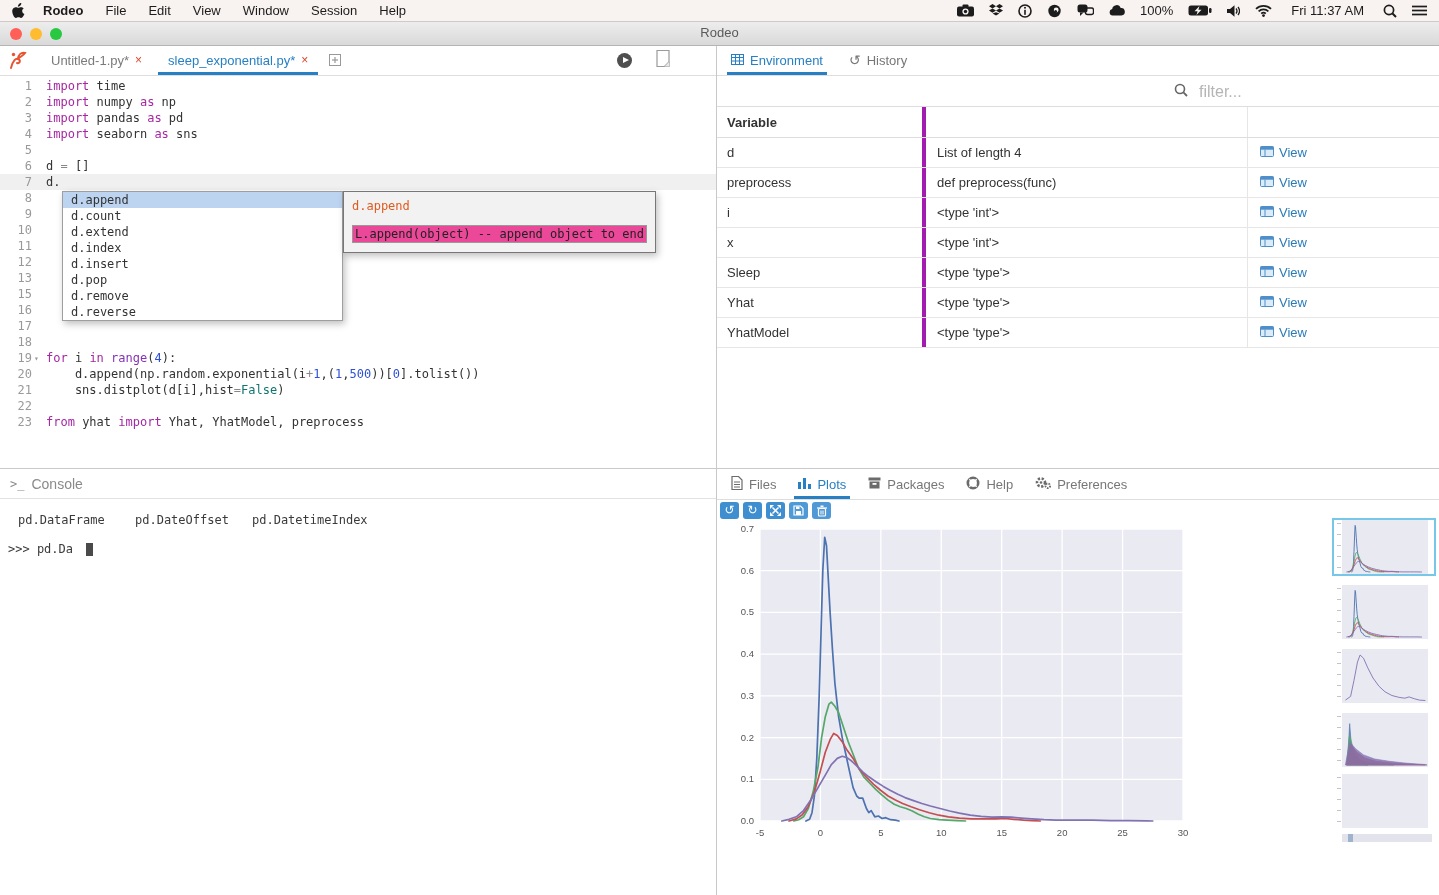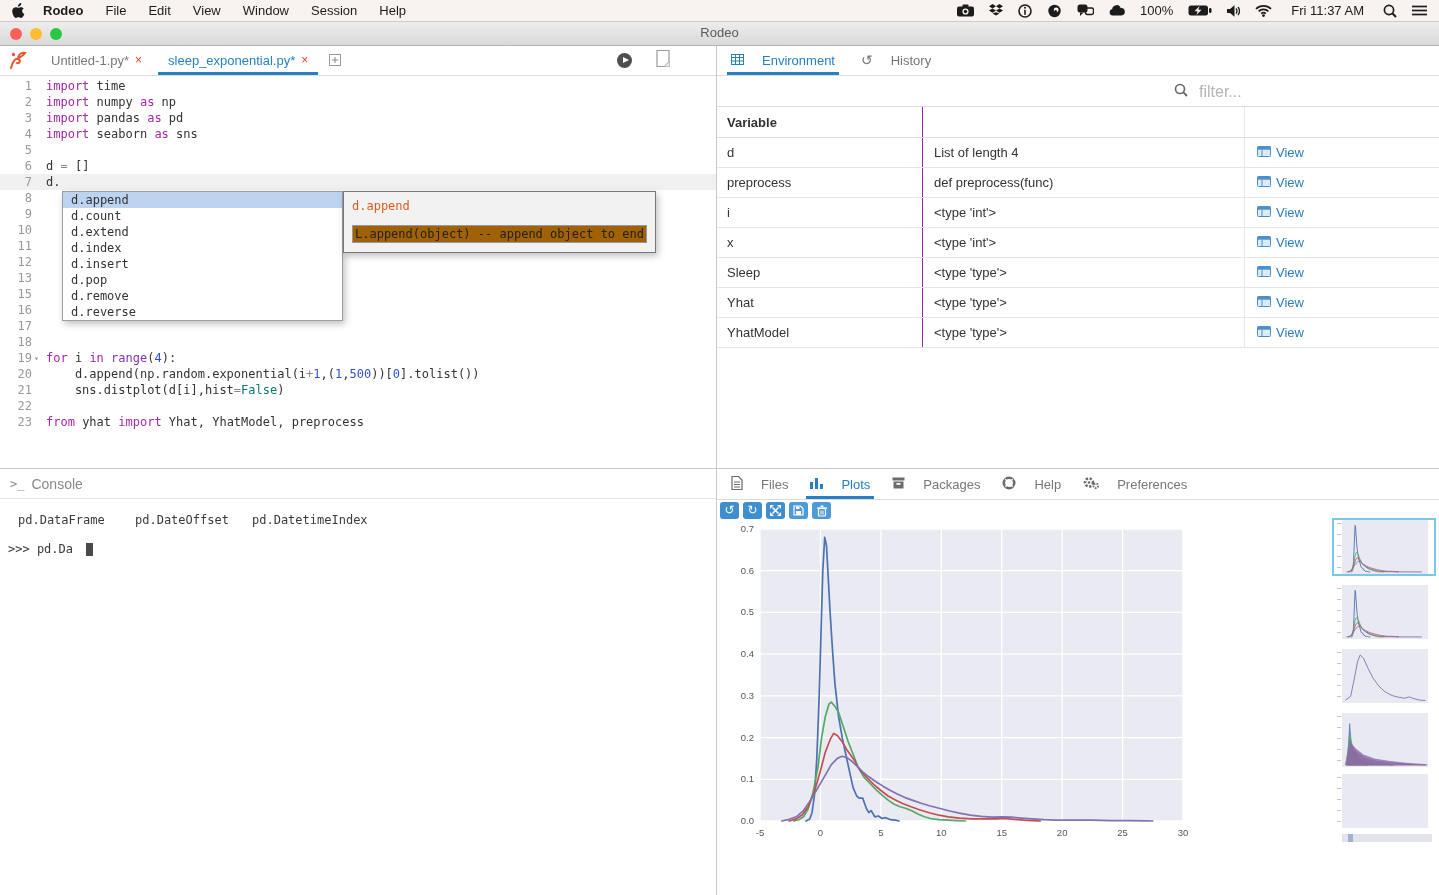--- a/index.html
+++ b/index.html
@@ -42,45 +42,45 @@
   .gutter{width:32px;text-align:right;padding-right:14px;color:#999;flex:none;position:relative;}
   .fold{position:absolute;font-size:8px;color:#999;margin-left:2px;top:1px;}
   .code-text{white-space:pre;}
   .tk-kw{color:#a626a4;}.tk-num{color:#2d50d6;}.tk-atom{color:#0f766e;}.tk-bi{color:#8532b8;}.tk-op{color:#888;}.tk-t{color:#333;}
 
   .autocomplete{position:absolute;left:62px;top:115px;width:279px;background:#fff;border:1px solid #9e9e9e;box-shadow:2px 3px 7px rgba(0,0,0,.25);z-index:6;font-family:"DejaVu Sans Mono","Liberation Mono",monospace;font-size:12px;}
   .ac-item{height:16px;line-height:16px;padding:0 8px;color:#333;}
   .ac-item.sel{background:#bcd4f0;}
   .tooltip{position:absolute;left:343px;top:115px;width:max-content;background:#f2f2f2;border:1px solid #777;box-shadow:2px 3px 7px rgba(0,0,0,.25);padding:6px 8px 9px 8px;z-index:7;font-family:"DejaVu Sans Mono","Liberation Mono",monospace;font-size:12px;}
   .tt-title{color:#e05a1f;margin-bottom:11px;}
-  .tt-body{background:#a16207;border:1px solid #999;padding:0 2px;white-space:nowrap;color:#222;}
+  .tt-body{background:#ec4899;border:1px solid #999;padding:0 2px;white-space:nowrap;color:#222;}
 
   
   .console-pane{position:absolute;left:0;top:468px;width:716px;height:427px;border-top:1px solid #c9c9c9;background:#fff;box-sizing:border-box;}
   .console-header{height:29px;border-bottom:1px solid #e2e2e2;display:flex;align-items:center;padding-left:10px;color:#8a8a8a;font-size:14px;gap:7px;}
   .console-glyph{font-family:"DejaVu Sans Mono",monospace;font-size:12px;color:#8a8a8a;}
   .console-body{font-family:"DejaVu Sans Mono","Liberation Mono",monospace;font-size:12px;color:#3a3a3a;}
   .suggestion-row{margin:14px 0 0 18px;}
   .s-item{display:inline-block;min-width:117px;}
   .prompt-row{margin:15px 0 0 8px;display:flex;align-items:center;gap:12px;}
   .cursor{width:7px;height:13px;background:#4a4a4a;display:inline-block;margin-left:1px;}
 
   
   .env-pane{position:absolute;left:717px;top:45px;width:722px;height:423px;background:#fff;}
   .pane-tabs{height:30px;border-bottom:1px solid #ddd;display:flex;align-items:center;padding-left:14px;font-size:13px;color:#777;gap:26px;}
-  .ptab{position:relative;height:100%;display:flex;align-items:center;gap:18px;cursor:default;}
+  .ptab{position:relative;height:100%;display:flex;align-items:center;gap:6px;cursor:default;}
   .ptab.active{color:#2780c3;}
   .ptab.active::after{content:"";position:absolute;left:-4px;right:-4px;bottom:0;height:3px;background:#2780c3;}
   .filter-row{height:31px;display:flex;align-items:center;justify-content:flex-end;padding-right:128px;}
   input.filter{border:none;outline:none;font-size:16px;color:#444;width:110px;margin-left:9px;background:transparent;}
   input.filter::placeholder{color:#b5b5b5;}
   .env-table{position:absolute;left:0;top:61px;right:0;font-size:13px;color:#333;}
   .env-row{display:flex;height:29px;align-items:center;border-bottom:1px solid #e6e6e6;}
   .env-row.header{height:30px;border-top:1px solid #ddd;border-bottom:1px solid #ddd;font-weight:bold;}
-  .c1{width:195px;padding-left:10px;border-right:1px solid #a21caf;height:100%;display:flex;align-items:center;}
+  .c1{width:195px;padding-left:10px;border-right:4px solid #a21caf;height:100%;display:flex;align-items:center;}
   .c2{width:310px;padding-left:11px;border-right:1px solid #e6e6e6;height:100%;display:flex;align-items:center;}
   .c3{flex:1;padding-left:12px;display:flex;align-items:center;gap:5px;}
   .view-link{color:#2b7bb9;display:flex;align-items:center;gap:5px;cursor:pointer;}
 
   
   .plots-pane{position:absolute;left:717px;top:468px;width:722px;height:427px;border-top:1px solid #c9c9c9;background:#fff;box-sizing:border-box;}
   .plots-toolbar{position:absolute;left:3px;top:33px;display:flex;gap:4px;z-index:3;}
   .pbtn{width:19px;height:17px;background:#3f8fd0;border:none;border-radius:3px;color:#fff;font-size:12px;line-height:15px;display:flex;align-items:center;justify-content:center;padding:0;cursor:pointer;}
   .pbtn.lighter{background:#4f9ad6;}
   .chart-wrap{position:absolute;left:20px;top:52px;}

